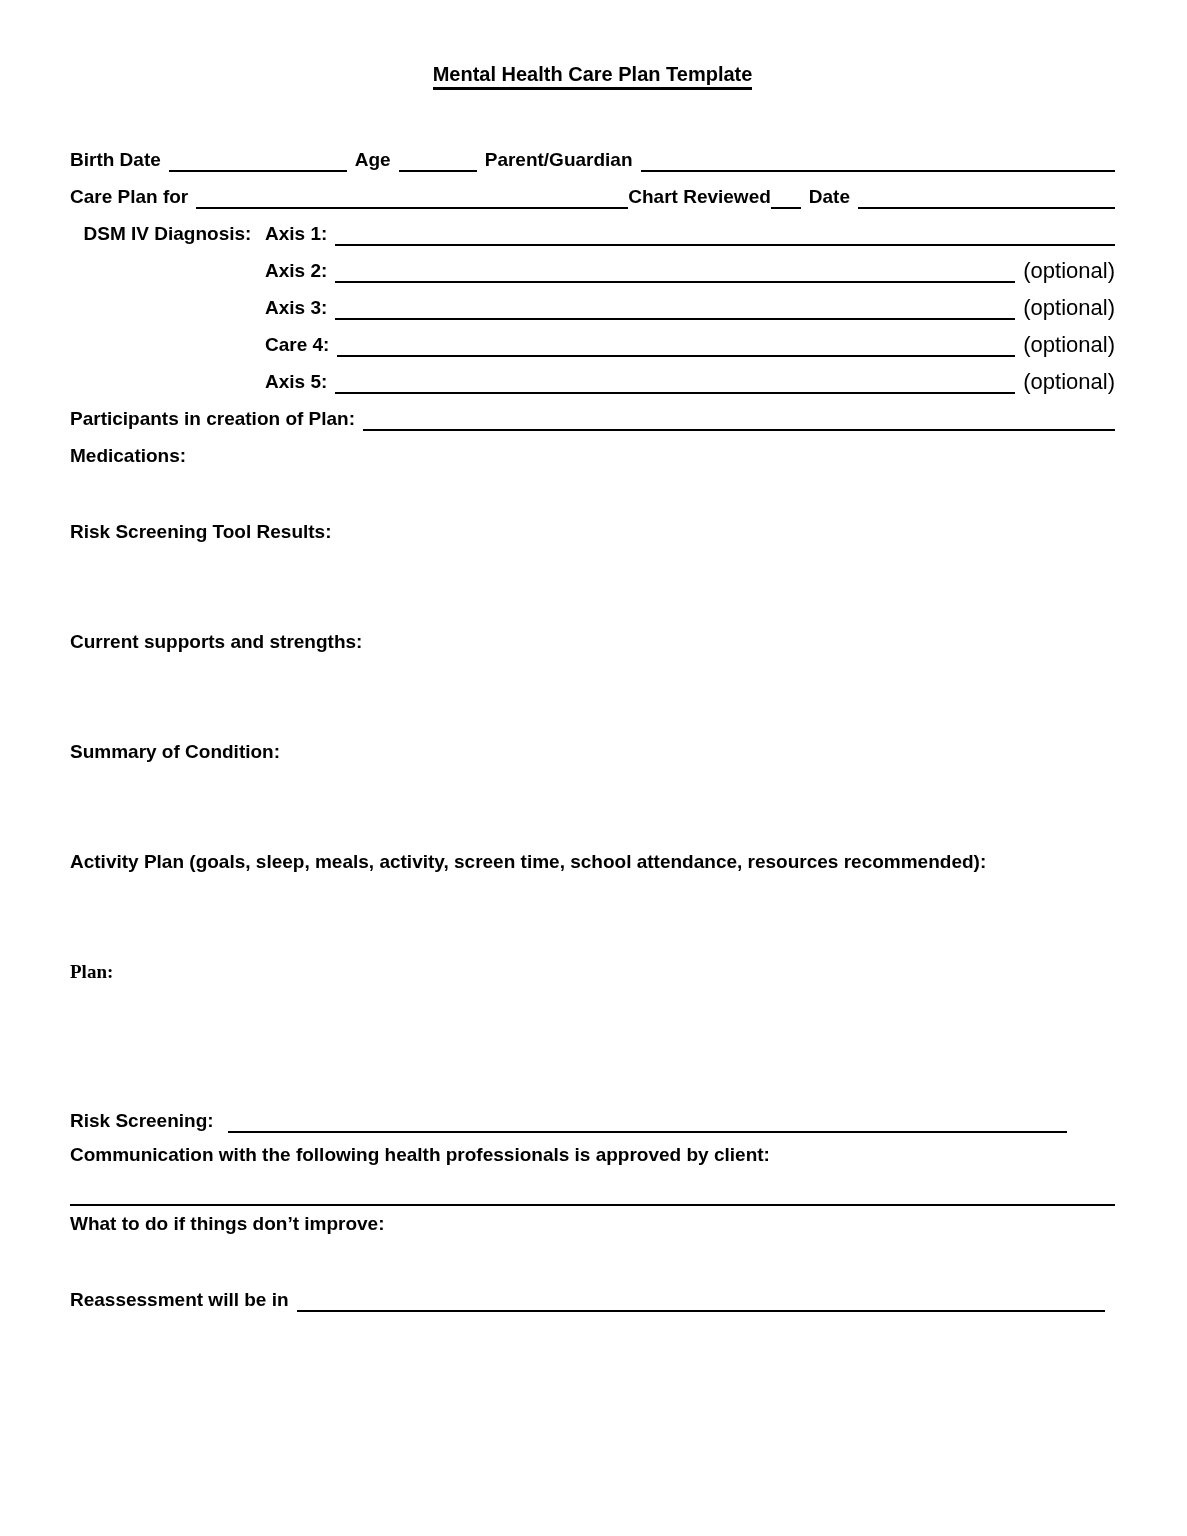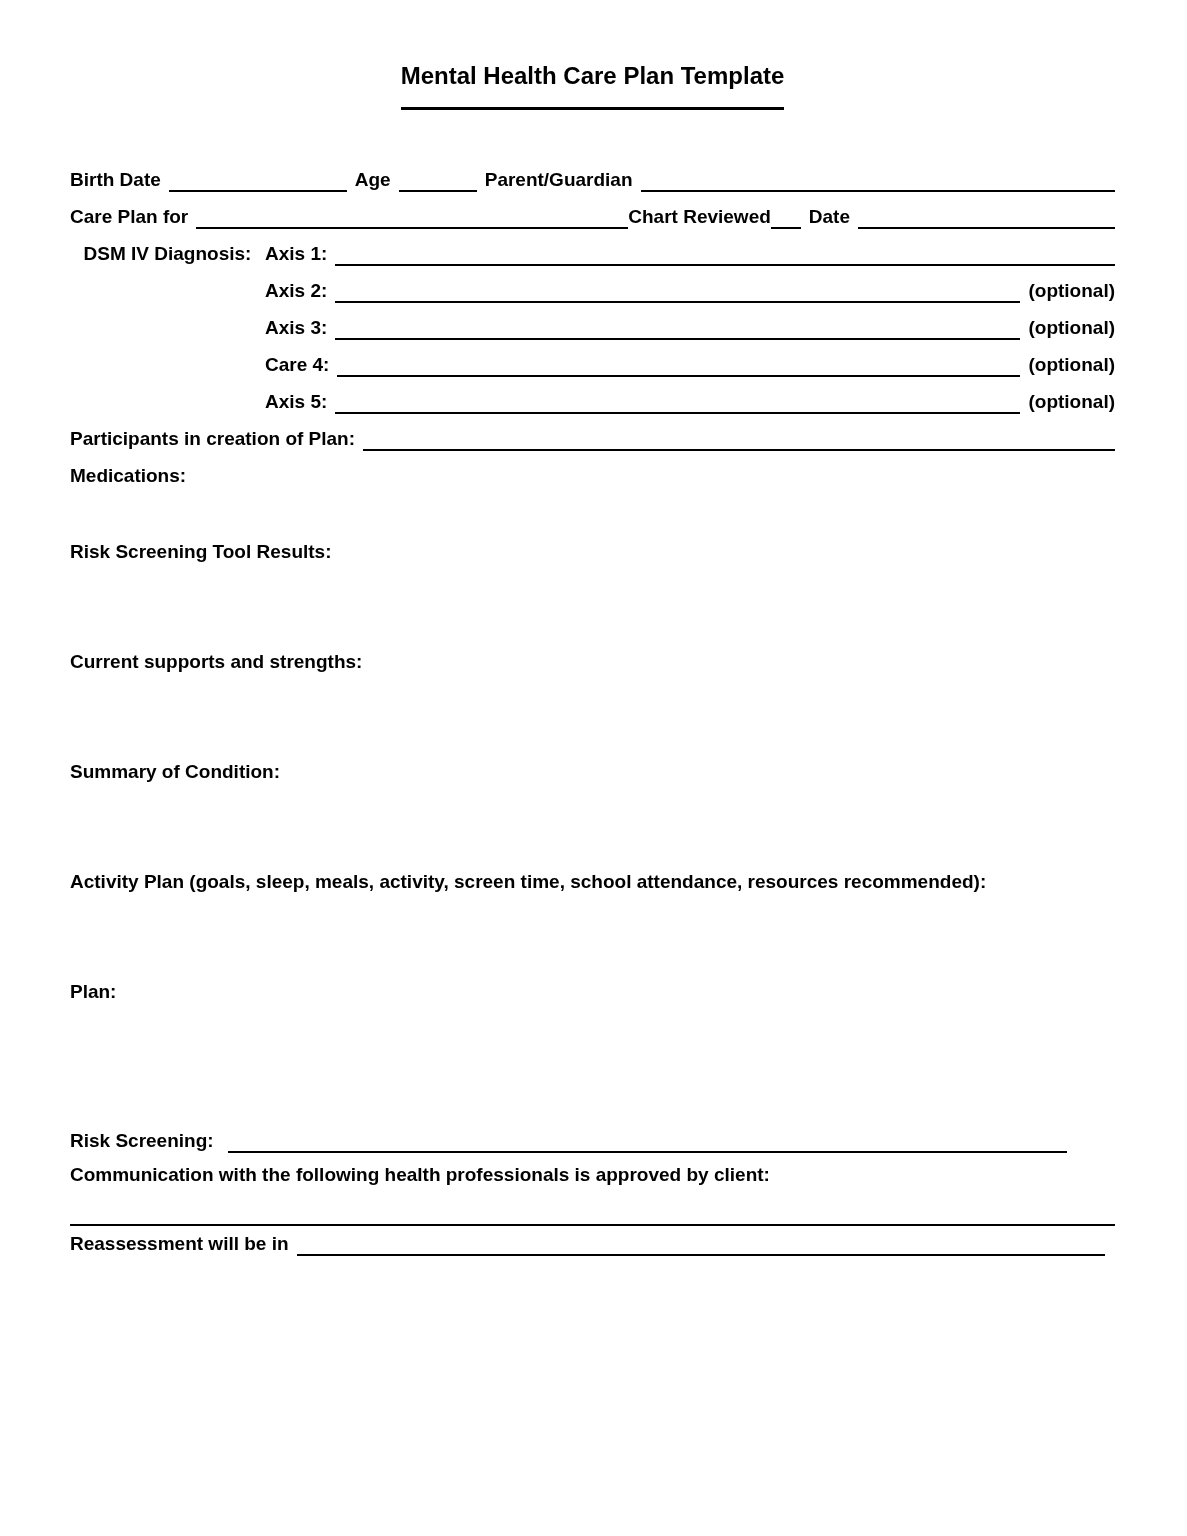--- a/index.html
+++ b/index.html
@@ -19,57 +19,57 @@
     width: 1187px;
     height: 1536px;
     padding: 62px 72px 0 70px;
   }
   .title-wrap {
     text-align: center;
     margin-bottom: 52px;
   }
   .doc-title {
     display: inline-block;
-    font-size: 24px;
+    font-size: 20px;
     font-weight: bold;
     line-height: 1.2;
     border-bottom: 3px solid #000;
-    padding-bottom: 16px;
+    padding-bottom: 1px;
   }
   .row {
     display: flex;
     align-items: flex-end;
     height: 30px;
     margin-bottom: 7px;
     white-space: nowrap;
   }
   .lbl {
     font-size: 19px;
     font-weight: bold;
     line-height: 24px;
     flex: 0 0 auto;
   }
   .lbl-reg {
-    font-size: 19px;
-    font-weight: bold;
+    font-size: 22px;
+    font-weight: normal;
     line-height: 24px;
     flex: 0 0 auto;
     text-align: right;
   }
   .blank {
     border-bottom: 2px solid #000;
     height: 24px;
     flex: 0 0 auto;
   }
   .blank.grow { flex: 1 1 auto; }
   .gap { flex: 0 0 8px; }
   .indent { padding-left: 195px; }
   .mb-med   { margin-bottom: 46px; }
   .mb-sect  { margin-bottom: 80px; }
-  .mb-plan  { margin-bottom: 119px; }
+  .mb-plan  { margin-bottom: 119px; font-family: Liberation Serif, serif; }
   .mb-tight { margin-bottom: 4px; justify-content: center; }
   .mb-comm  { margin-bottom: 9px; }
   .mb-line  { margin-bottom: 0px; }
 </style>
 </head>
 <body>
 
 <div class="page">
 
   <div class="title-wrap">
@@ -179,20 +179,23 @@
   </div>
 
   <div class="row mb-comm">
     <span class="lbl">Communication with the following health professionals is approved by client:</span>
   </div>
 
   <div class="row mb-line">
     <span class="blank grow"></span>
   </div>
 
+  <div class="row mb-med">
+    <span class="lbl">What to do if things don’t improve:</span>
+  </div>
 
   <div class="row">
     <span class="lbl">Reassessment will be in</span>
     <span class="gap"></span>
     <span class="blank grow" style="margin-right:10px;"></span>
   </div>
 
 </div>
 
 </body></html>

